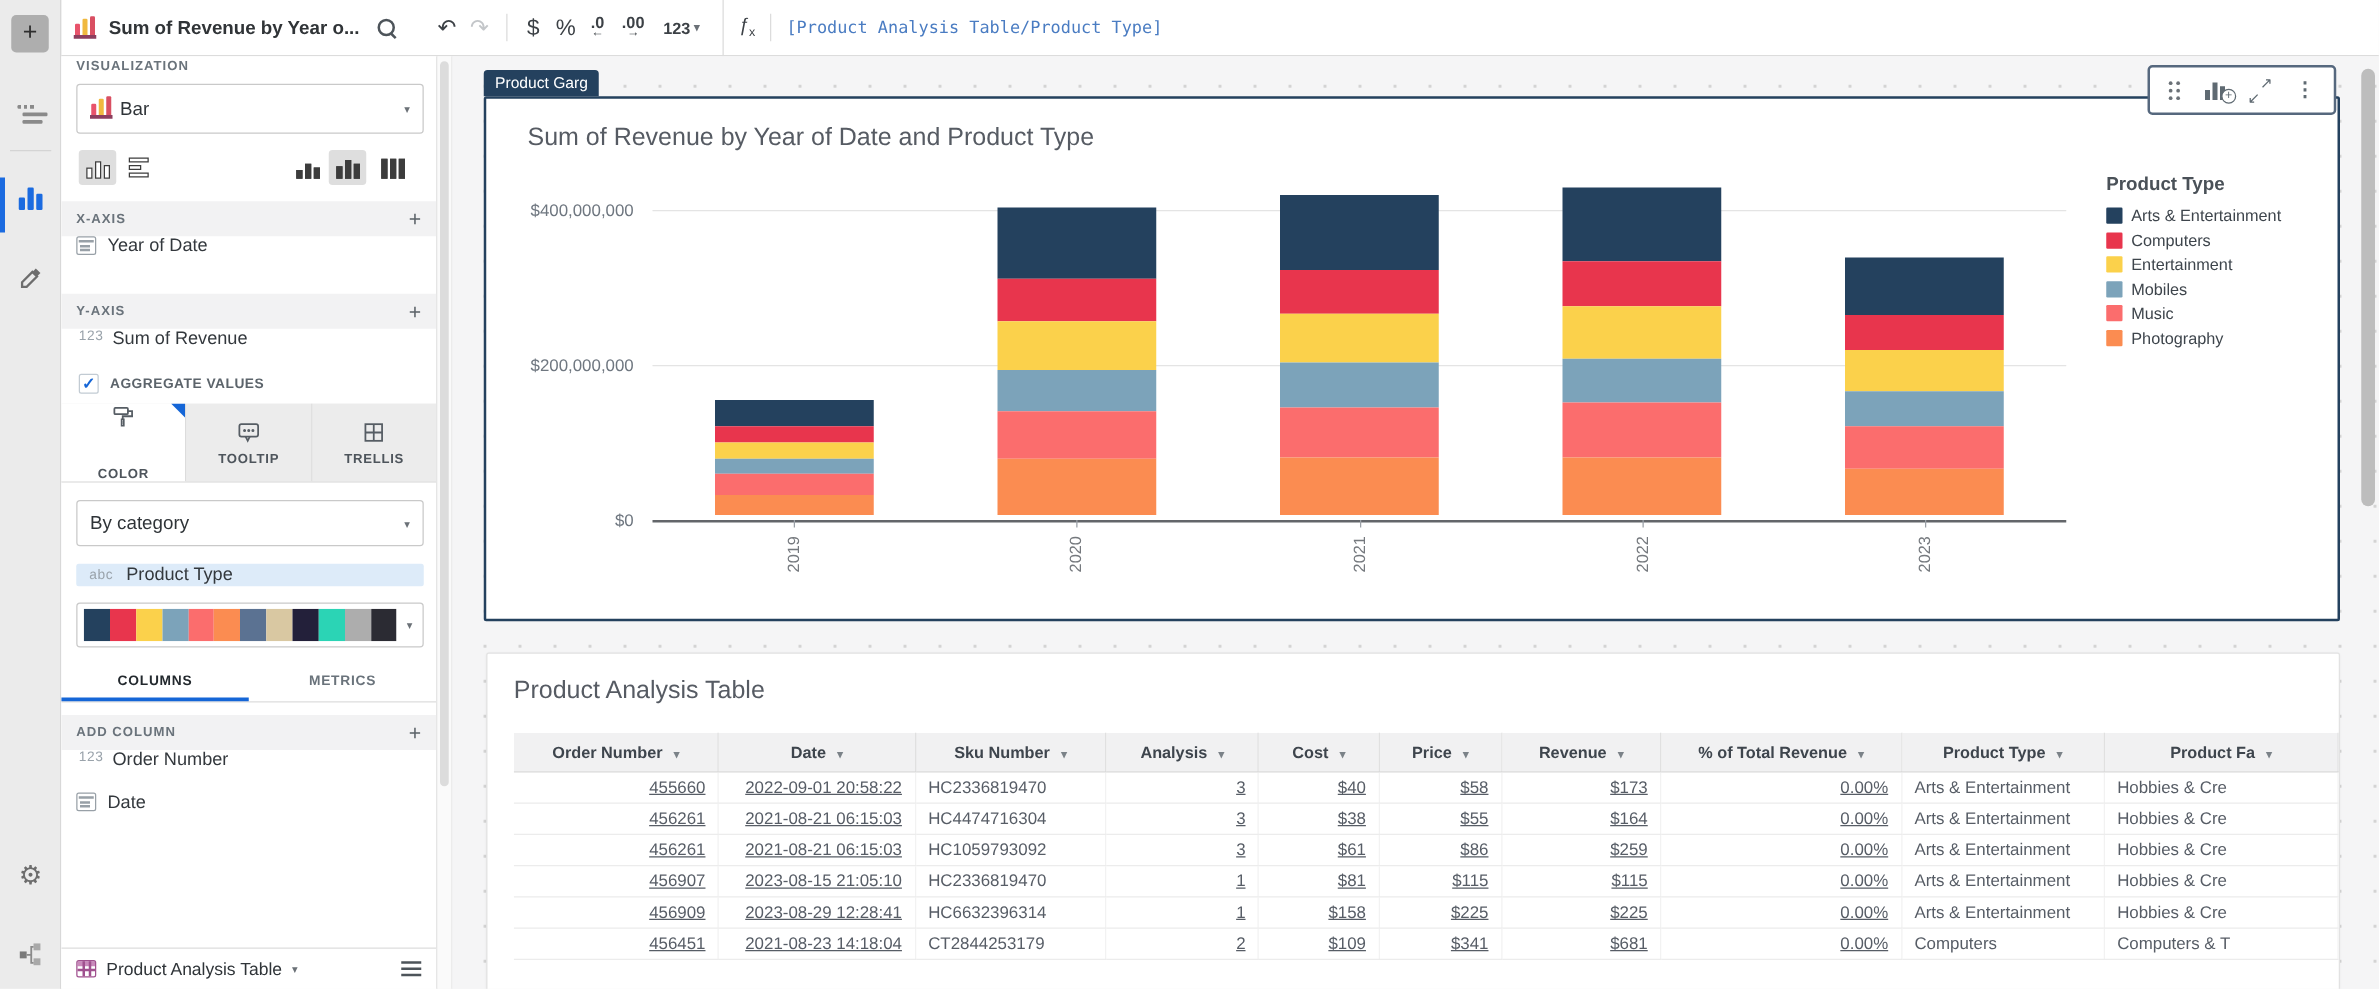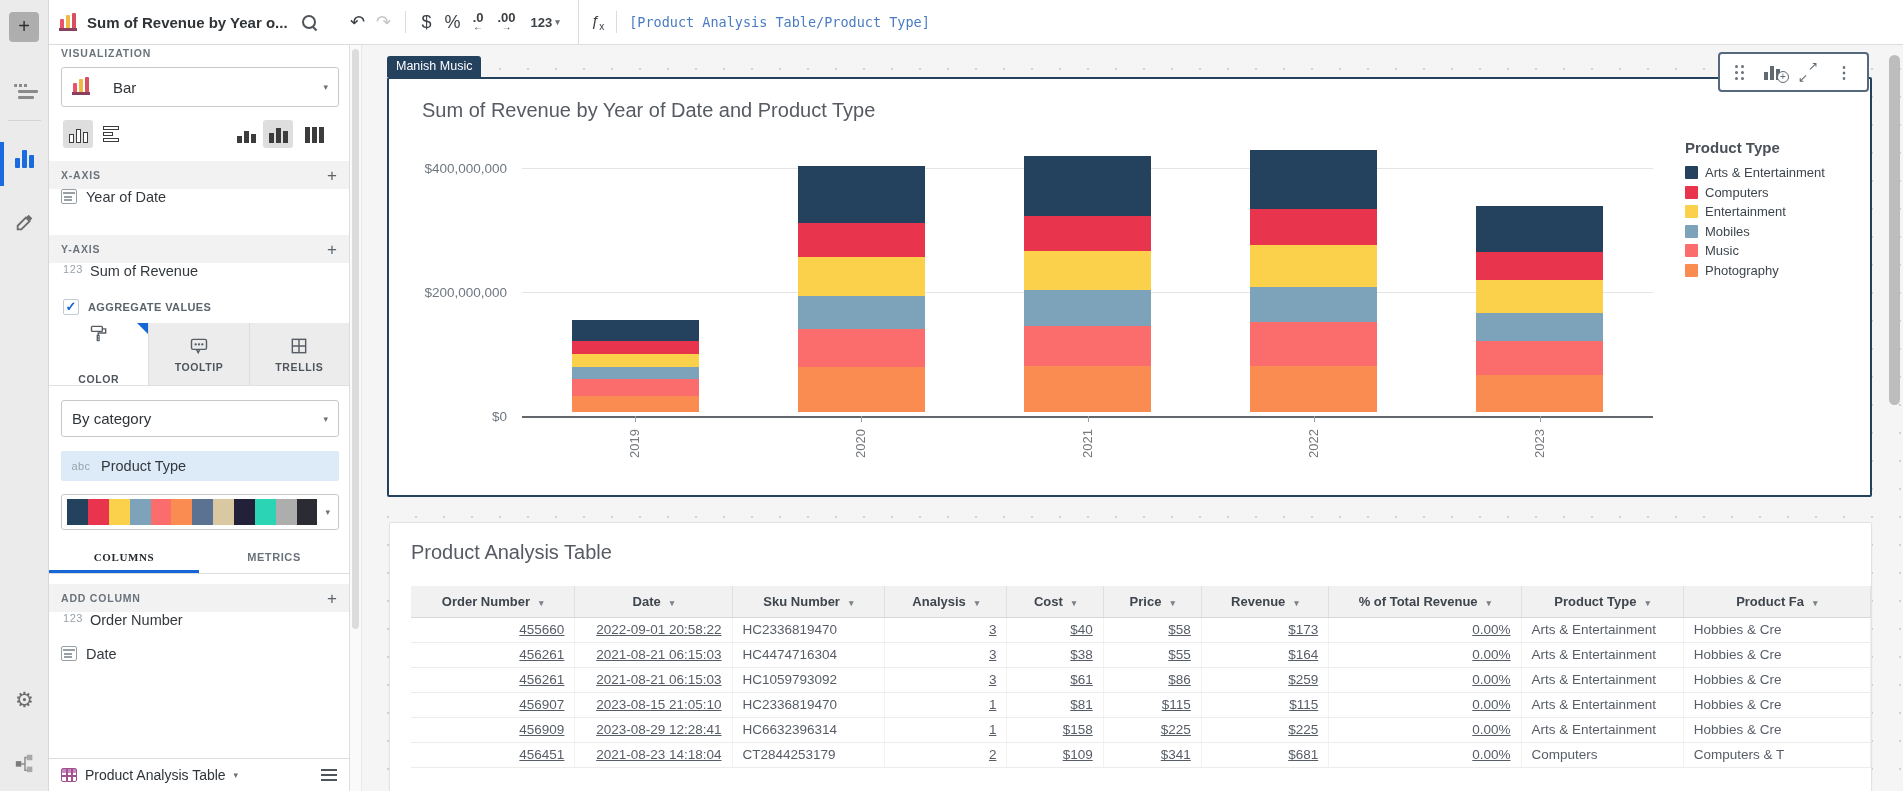--- a/index.html
+++ b/index.html
@@ -46,21 +46,21 @@
   .viz-ic .railbars i{background:#1b6be0;}
   .active-bar{position:absolute;left:0;top:142px;width:4px;height:44px;background:#1b6be0;}
   .brush-ic{top:212px;}
   .gear-ic{top:688px;font-size:21px;color:#6d6d6d;}
   .lineage-ic{top:752px;}
 
   
   #sidebar{position:absolute;left:49px;top:45px;width:301px;bottom:0;background:#fff;border-right:1px solid #ddd;overflow:hidden;}
   .sb-label{font-size:10.5px;font-weight:700;letter-spacing:.8px;color:#6a737b;margin:3px 0 8px 12px;}
   .dd{border:1px solid #c9c9c9;border-radius:3px;background:#fff;display:flex;align-items:center;height:40px;padding:0 10px;margin:0 10px 0 12px;cursor:pointer;}
-  .dd .dd-text{font-size:15px;color:#2f3438;flex:1;margin-left:23px;}
+  .dd .dd-text{font-size:15px;color:#2f3438;flex:1;margin-left:6px;}
   .dd .caret{margin-left:auto;}
   #viz-type-row{display:flex;align-items:center;margin:12px 14px 10px 14px;height:30px;}
   .ctype{width:30px;height:28px;display:flex;align-items:flex-end;justify-content:center;gap:2px;padding-bottom:5px;border-radius:3px;margin-right:6px;cursor:pointer;}
   .ctype.sel{background:#dedede;}
   .ctype i{display:block;width:5px;background:#3c3c3c;border:1px solid #3c3c3c;}
   .ctype.hollow i{background:#fff;}
   .ctype.hbar{flex-direction:column;align-items:flex-start;gap:2px;padding:5px 4px;}
   .ctype.hbar i{height:4px;width:16px;background:#fff;border:1px solid #3c3c3c;}
   .ctype.hbar i.s{width:10px;}
   .spacer{flex:1;}
@@ -77,29 +77,29 @@
   .checkbox{width:16px;height:16px;border:1px solid #c2cbd3;border-radius:2px;background:#fff;color:#1566d7;font-size:13px;font-weight:700;line-height:14px;text-align:center;}
   .agg-label{font-size:11px;font-weight:700;letter-spacing:.4px;color:#5c646b;}
   
   #marks-tabs{display:flex;height:63px;background:#ececec;border-bottom:1px solid #e0e0e0;}
   .mtab{flex:1;position:relative;display:flex;flex-direction:column;align-items:center;justify-content:center;gap:5px;border-right:1px solid #dcdcdc;cursor:pointer;background:#ececec;}
   .mtab:last-child{border-right:none;}
   .mtab .mlabel{font-size:10.5px;font-weight:700;letter-spacing:.6px;color:#4e555c;}
   .mtab.active{background:#fff;gap:30px;}
   .mtab.active::after{content:'';position:absolute;top:0;right:0;border-top:11px solid #1566d7;border-left:11px solid transparent;}
   .mtab svg{stroke:#565d64;fill:none;stroke-width:1.7;}
-  .pill{display:flex;align-items:center;height:30px;background:#ddebf9;border-radius:2px;margin:14px 10px 0 12px;padding:0 8px;cursor:pointer;}
+  .pill{display:flex;align-items:center;height:18px;background:#ddebf9;border-radius:2px;margin:14px 10px 0 12px;padding:0 8px;cursor:pointer;}
   .pill .fname{font-size:14.5px;color:#33383d;margin-left:8px;}
   #palette{border:1px solid #c9c9c9;border-radius:3px;height:36px;display:flex;align-items:center;margin:13px 10px 0 12px;padding:4px 8px 4px 5px;cursor:pointer;}
   #swatches{display:flex;flex:1;height:26px;overflow:hidden;}
   #swatches i{flex:1;}
   
   #colmet{display:flex;border-bottom:1px solid #ddd;margin-top:15px;}
   .cm-tab{flex:1;text-align:center;font-size:11px;font-weight:700;letter-spacing:.6px;color:#6a737b;padding:6px 0 7px;cursor:pointer;border-bottom:3px solid transparent;}
-  .cm-tab.active{color:#23292e;border-bottom-color:#1566d7;font-family:Liberation Serif, serif;}
+  .cm-tab.active{color:#23292e;border-bottom-color:#1566d7;}
   
   #sb-footer{position:absolute;left:0;right:0;bottom:0;height:33px;background:#fff;border-top:1px solid #ddd;display:flex;align-items:center;padding:0 12px;gap:8px;}
   .tbl-ic{position:relative;width:16px;height:14px;border:1.5px solid #a0518f;border-radius:2px;background:linear-gradient(#c98abb,#c98abb) 0 0/100% 4px no-repeat;}
   .tbl-ic::before{content:'';position:absolute;left:4px;top:0;bottom:0;width:1.5px;background:#a0518f;box-shadow:5px 0 0 #a0518f;}
   .tbl-ic::after{content:'';position:absolute;left:0;right:0;top:6px;height:1.5px;background:#a0518f;}
   #sb-footer .src-name{font-size:14px;color:#2f3438;}
   .list-ic{margin-left:auto;width:16px;height:12px;border-top:2px solid #4d545a;border-bottom:2px solid #4d545a;background:linear-gradient(#4d545a,#4d545a) center/100% 2px no-repeat;cursor:pointer;}
 
   
   #gutter{position:absolute;left:350px;top:45px;width:12px;bottom:0;background:#fafafa;border-right:1px solid #e8e8e8;}
@@ -363,21 +363,21 @@
   </div>
 </aside>
 
 <div id="gutter">
     <div class="thumb"></div>
   </div>
 
 <main id="canvas">
 
   <section id="chart-card">
-    <div id="sel-tag">Manish Music</div>
+    <div id="sel-tag">Product Garg</div>
     <div id="float-toolbar">
       <span class="drag-dots">
           <i></i>
           <i></i>
           <i></i>
           <i></i>
           <i></i>
           <i></i>
         </span>
       <span class="ft-ic chartplus">

